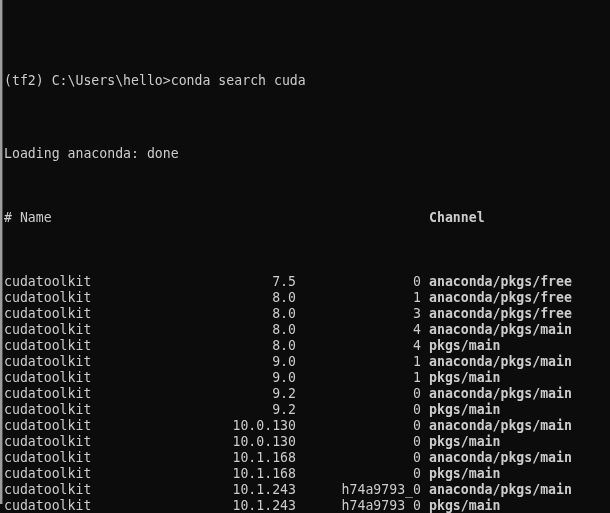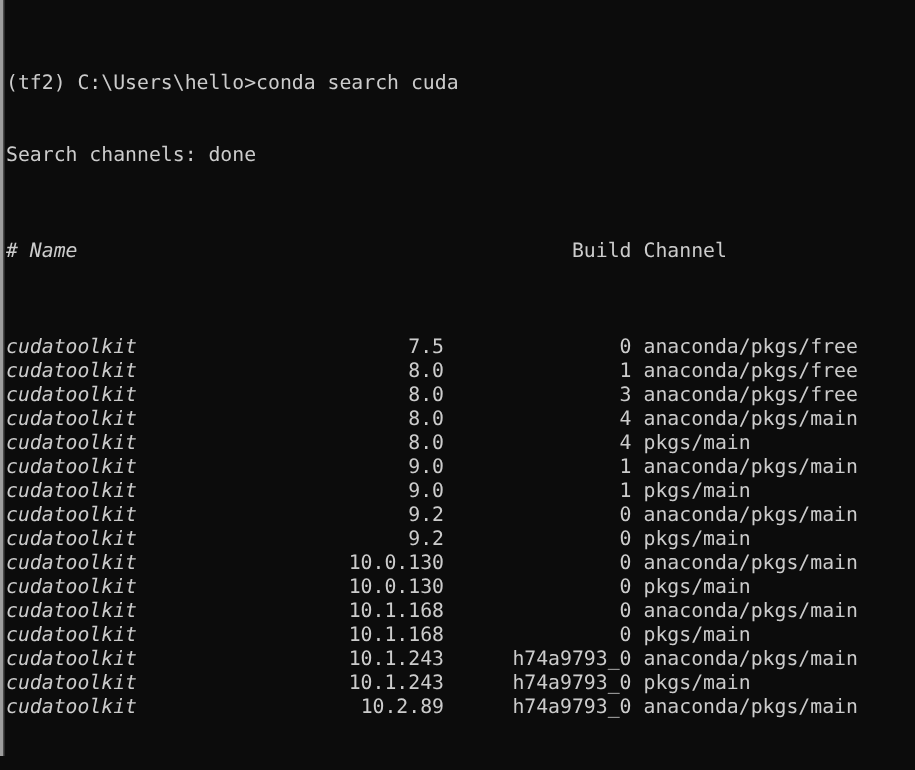--- a/index.html
+++ b/index.html
@@ -35,34 +35,34 @@
     font-size: 13.2px;
     line-height: 16px;
     white-space: pre;
     letter-spacing: 0px;
   }
   .line {
     height: 16px;
     line-height: 16px;
     white-space: pre;
     display: block;
+    margin-top: 25px;
   }
   
   .row {
     position: relative;
     height: 16px;
     line-height: 16px;
   }
   .c-name {
     position: absolute;
     left: 0px;
     top: 0;
     text-align: left;
     white-space: pre;
-    font-style: italic;
   }
   .c-version {
     position: absolute;
     left: 0px;
     top: 0;
     width: 292px;
     text-align: right;
     white-space: pre;
   }
   .c-build {
@@ -72,36 +72,36 @@
     width: 417px;
     text-align: right;
     white-space: pre;
   }
   .c-channel {
     position: absolute;
     left: 425px;
     top: 0;
     text-align: left;
     white-space: pre;
+    font-weight: bold;
   }
 </style>
 </head>
 <body>
 
 <div id="screen">
 
   <div id="left-border"></div>
 
   <div id="console">
 
     <div class="line">(tf2) C:\Users\hello&gt;conda search cuda</div>
-    <div class="line">Search channels: done</div>
+    <div class="line">Loading anaconda: done</div>
 
     <div class="row">
       <span class="c-name"># Name</span>
-      <span class="c-build">Build</span>
       <span class="c-channel">Channel</span>
     </div>
 
     <div id="table-body"><div class="row"><span class="c-name">cudatoolkit</span><span class="c-version">7.5</span><span class="c-build">0</span><span class="c-channel">anaconda/pkgs/free</span></div><div class="row"><span class="c-name">cudatoolkit</span><span class="c-version">8.0</span><span class="c-build">1</span><span class="c-channel">anaconda/pkgs/free</span></div><div class="row"><span class="c-name">cudatoolkit</span><span class="c-version">8.0</span><span class="c-build">3</span><span class="c-channel">anaconda/pkgs/free</span></div><div class="row"><span class="c-name">cudatoolkit</span><span class="c-version">8.0</span><span class="c-build">4</span><span class="c-channel">anaconda/pkgs/main</span></div><div class="row"><span class="c-name">cudatoolkit</span><span class="c-version">8.0</span><span class="c-build">4</span><span class="c-channel">pkgs/main</span></div><div class="row"><span class="c-name">cudatoolkit</span><span class="c-version">9.0</span><span class="c-build">1</span><span class="c-channel">anaconda/pkgs/main</span></div><div class="row"><span class="c-name">cudatoolkit</span><span class="c-version">9.0</span><span class="c-build">1</span><span class="c-channel">pkgs/main</span></div><div class="row"><span class="c-name">cudatoolkit</span><span class="c-version">9.2</span><span class="c-build">0</span><span class="c-channel">anaconda/pkgs/main</span></div><div class="row"><span class="c-name">cudatoolkit</span><span class="c-version">9.2</span><span class="c-build">0</span><span class="c-channel">pkgs/main</span></div><div class="row"><span class="c-name">cudatoolkit</span><span class="c-version">10.0.130</span><span class="c-build">0</span><span class="c-channel">anaconda/pkgs/main</span></div><div class="row"><span class="c-name">cudatoolkit</span><span class="c-version">10.0.130</span><span class="c-build">0</span><span class="c-channel">pkgs/main</span></div><div class="row"><span class="c-name">cudatoolkit</span><span class="c-version">10.1.168</span><span class="c-build">0</span><span class="c-channel">anaconda/pkgs/main</span></div><div class="row"><span class="c-name">cudatoolkit</span><span class="c-version">10.1.168</span><span class="c-build">0</span><span class="c-channel">pkgs/main</span></div><div class="row"><span class="c-name">cudatoolkit</span><span class="c-version">10.1.243</span><span class="c-build">h74a9793_0</span><span class="c-channel">anaconda/pkgs/main</span></div><div class="row"><span class="c-name">cudatoolkit</span><span class="c-version">10.1.243</span><span class="c-build">h74a9793_0</span><span class="c-channel">pkgs/main</span></div><div class="row"><span class="c-name">cudatoolkit</span><span class="c-version">10.2.89</span><span class="c-build">h74a9793_0</span><span class="c-channel">anaconda/pkgs/main</span></div></div>
 
   </div>
 </div>
 
 </body></html>

